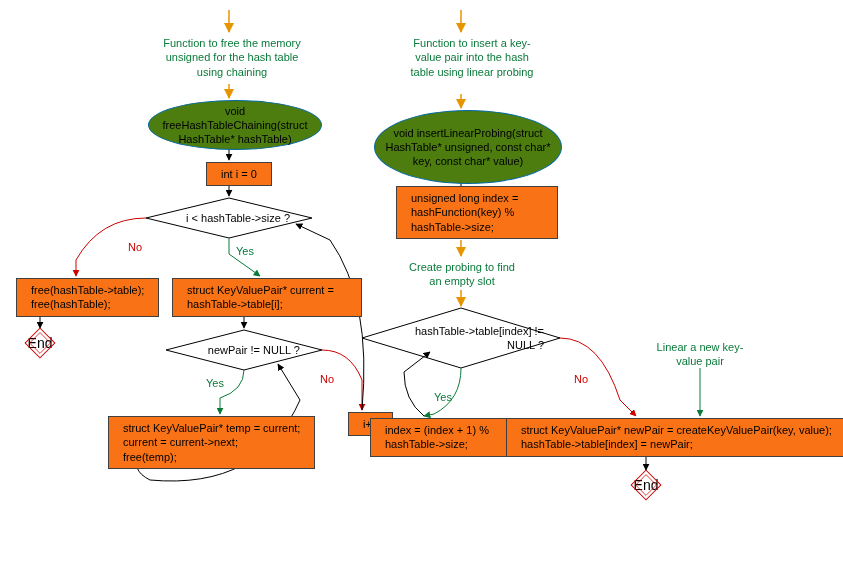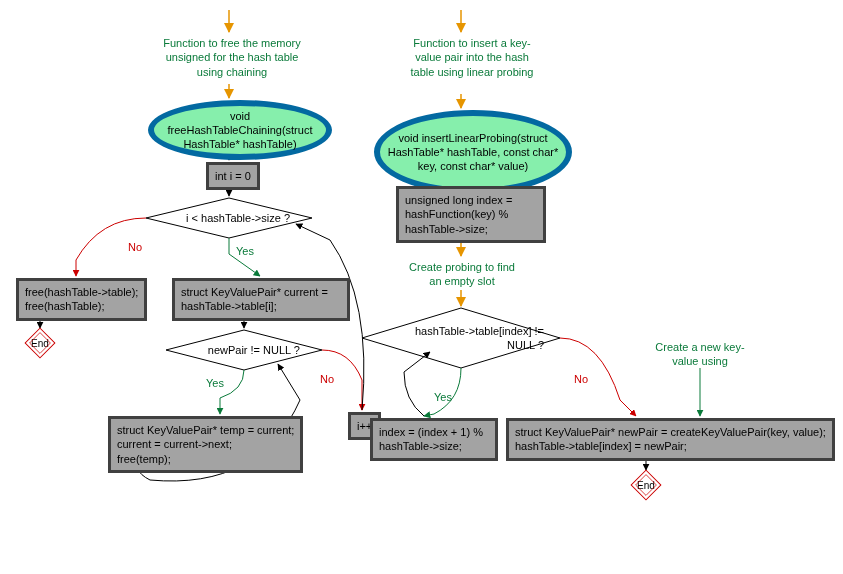--- a/index.html
+++ b/index.html
@@ -1,23 +1,23 @@
 <!DOCTYPE html>
 <html><head>
 <meta charset="utf-8">
 <style>
 body{margin:0;font-family:Arial,sans-serif;font-size:11px;background:#fff;width:843px;height:574px;position:relative}
 svg{position:absolute;top:0;left:0}
 .lbl{position:absolute;text-align:center;line-height:1.3}
 .green{color:#0a7a3a}
 .red{color:#c00}
-.box{position:absolute;border:3px solid #404040;background:#a3a3a3;padding:4px 6px;text-align:left;line-height:1.3}
-.ell{position:absolute;border:6px solid #0369a1;border-radius:50%;background:#86efac;display:flex;align-items:center;justify-content:center;text-align:center;padding:6px;line-height:1.3}
+.box{position:absolute;border:1px solid #404040;background:#f97316;padding:4px 14px;text-align:left;line-height:1.3}
+.ell{position:absolute;border:1px solid #0369a1;border-radius:50%;background:#4d7c0f;display:flex;align-items:center;justify-content:center;text-align:center;padding:6px;line-height:1.3}
 .dia{position:absolute;text-align:right;line-height:1.3}
-.end{position:absolute;width:22px;height:22px;display:flex;align-items:center;justify-content:center;font-size:10px}
+.end{position:absolute;width:22px;height:22px;display:flex;align-items:center;justify-content:center;font-size:14px}
 .end::before,.end::after{content:"";position:absolute;inset:0}
 .end::before{border:1px solid #c00;transform:rotate(45deg)}
 .end::after{border:1px solid #c00;transform:rotate(45deg) scale(.7)}
 </style>
 </head>
 <body>
 
 <svg width="843" height="574">
 <defs>
 <marker id="ab" viewBox="0 0 10 10" refX="9" refY="5" markerWidth="7" markerHeight="7" orient="auto">
@@ -92,25 +92,25 @@
 <div class="box" style="left:172px;top:278px;width:160px">struct KeyValuePair* current = hashTable-&gt;table[i];</div>
 <div class="dia" style="left:188px;top:343px;width:112px">newPair != NULL ?</div>
 <div class="lbl green" style="left:206px;top:376px">Yes</div>
 <div class="lbl red" style="left:320px;top:372px">No</div>
 <div class="box" style="left:108px;top:416px;white-space:pre">struct KeyValuePair* temp = current;
 current = current-&gt;next;
 free(temp);</div>
 <div class="box" style="left:348px;top:412px">i++</div>
 
 <div class="lbl green" style="left:402px;top:36px;width:140px">Function to insert a key-value pair into the hash table using linear probing</div>
-<div class="ell" style="left:374px;top:110px;width:174px;height:60px">void insertLinearProbing(struct HashTable* hashTable, const char* key, const char* value)</div>
+<div class="ell" style="left:374px;top:110px;width:174px;height:60px">void insertLinearProbing(struct HashTable* unsigned, const char* key, const char* value)</div>
 <div class="box" style="left:396px;top:186px;width:132px">unsigned long index = hashFunction(key) % hashTable-&gt;size;</div>
 <div class="lbl green" style="left:406px;top:260px;width:112px">Create probing to find an empty slot</div>
 <div class="dia" style="left:412px;top:324px;width:132px">hashTable-&gt;table[index] != NULL ?</div>
 <div class="lbl green" style="left:434px;top:390px">Yes</div>
 <div class="lbl red" style="left:574px;top:372px">No</div>
 <div class="box" style="left:370px;top:418px;width:110px">index = (index + 1) % hashTable-&gt;size;</div>
-<div class="lbl green" style="left:650px;top:340px;width:100px">Create a new key-value using</div>
+<div class="lbl green" style="left:650px;top:340px;width:100px">Linear a new key-value pair</div>
 <div class="box" style="left:506px;top:418px;white-space:pre">struct KeyValuePair* newPair = createKeyValuePair(key, value);
 hashTable-&gt;table[index] = newPair;</div>
 <div class="end" style="left:635px;top:474px;color:#000">
     <span>End</span>
   </div>
 
 </body></html>

